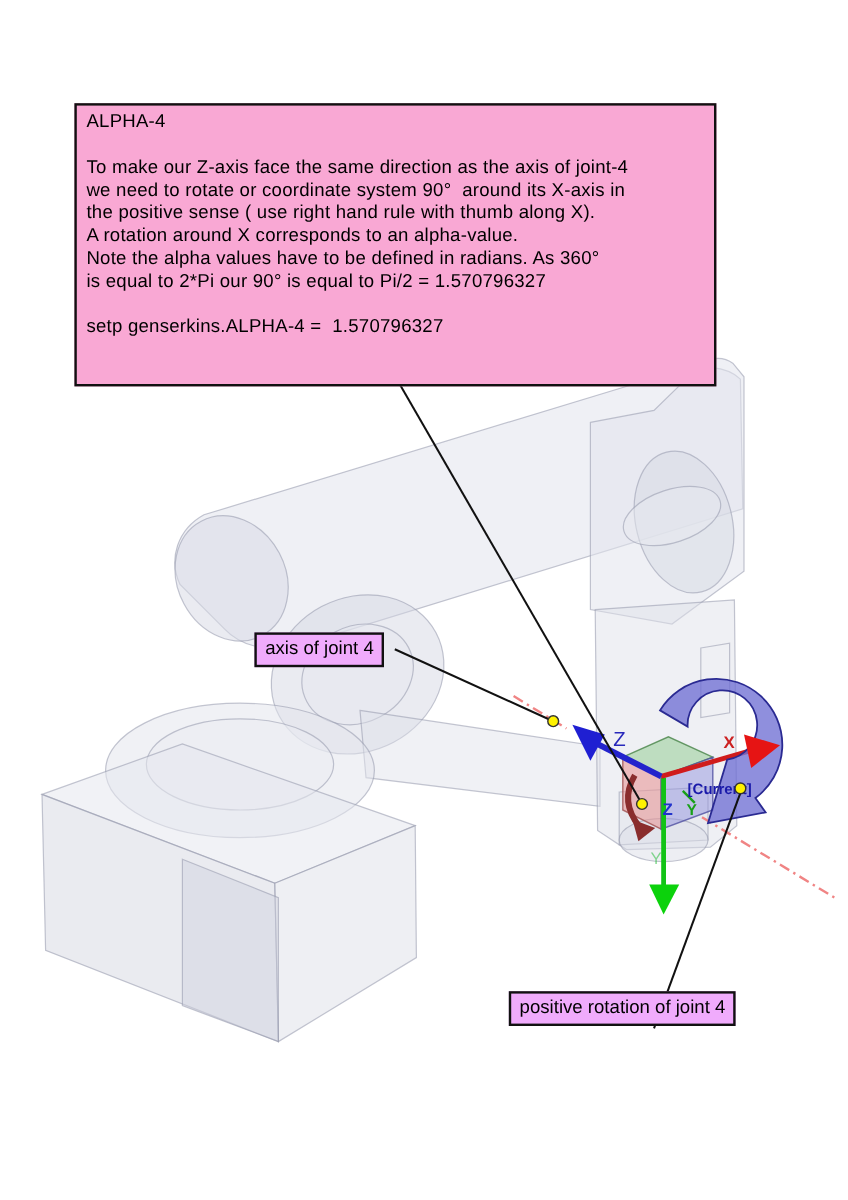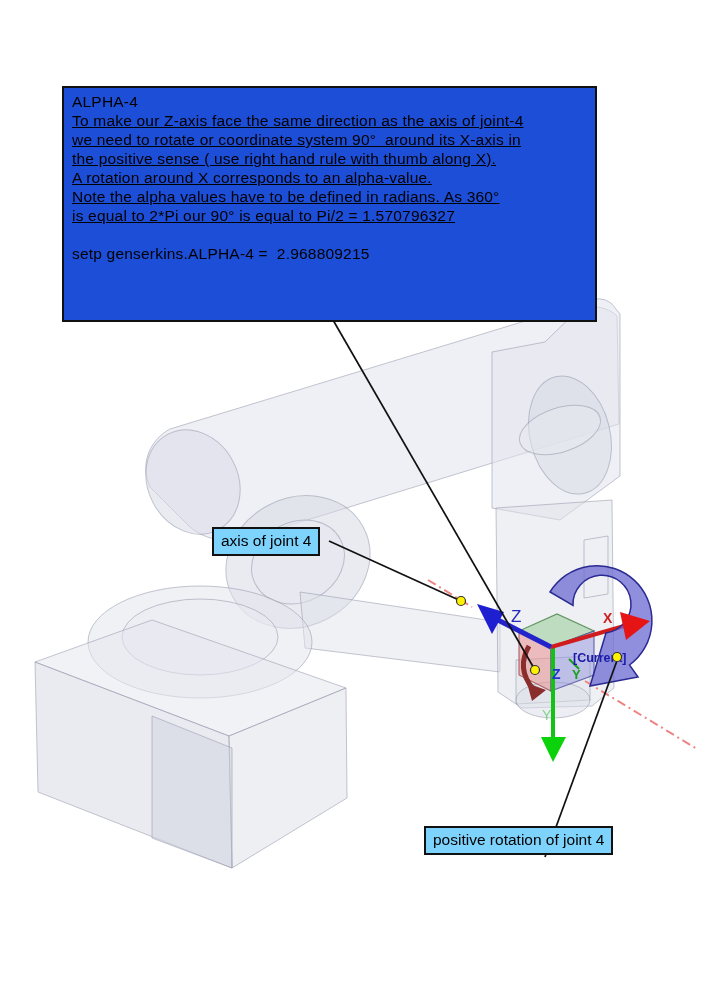--- a/index.html
+++ b/index.html
@@ -3,29 +3,29 @@
 <meta charset="utf-8">
 <style>
   html,body{margin:0;padding:0;background:#ffffff;}
   body{width:707px;height:1000px;position:relative;overflow:hidden;
        font-family:"Liberation Sans",sans-serif;color:#000;}
   .stage{position:absolute;inset:0;width:707px;height:1000px;}
   svg.diagram{position:absolute;left:0;top:0;}
 
   .note-box{
     position:absolute;left:62px;top:86px;width:535px;height:236px;
-    box-sizing:border-box;background:#1d4ed8;border:2px solid #111;
+    box-sizing:border-box;background:#f9a8d4;border:2px solid #111;
     padding:4px 8px;font-size:15.5px;line-height:19px;letter-spacing:0.2px;
   }
   .note-title{white-space:pre-wrap;}
-  .note-body{white-space:pre-wrap;text-decoration:underline;}
+  .note-body{white-space:pre-wrap;margin-top:19px;}
   .note-command{white-space:pre-wrap;margin-top:19px;}
 
   .callout-label{
-    position:absolute;box-sizing:border-box;background:#7dd3fc;
+    position:absolute;box-sizing:border-box;background:#f0abfc;
     border:2px solid #111;padding:2px 7px 3px 7px;
     font-size:15.5px;line-height:20px;white-space:nowrap;
   }
   .axis-label{left:212px;top:527px;}
   .rotation-label{left:424px;top:826px;}
 </style>
 </head>
 <body>
 
 <div class="stage">
@@ -122,20 +122,20 @@
 </svg>
 
 <div class="note-box">
   <div class="note-title">ALPHA-4</div>
   <div class="note-body">To make our Z-axis face the same direction as the axis of joint-4
 we need to rotate or coordinate system 90°  around its X-axis in
 the positive sense ( use right hand rule with thumb along X).
 A rotation around X corresponds to an alpha-value.
 Note the alpha values have to be defined in radians. As 360°
 is equal to 2*Pi our 90° is equal to Pi/2 = 1.570796327</div>
-  <div class="note-command">setp genserkins.ALPHA-4 =  2.968809215</div>
+  <div class="note-command">setp genserkins.ALPHA-4 =  1.570796327</div>
 </div>
 
 <div class="callout-label axis-label">axis of joint 4</div>
 
 <div class="callout-label rotation-label">positive rotation of joint 4</div>
 
 </div>
 
 </body></html>

